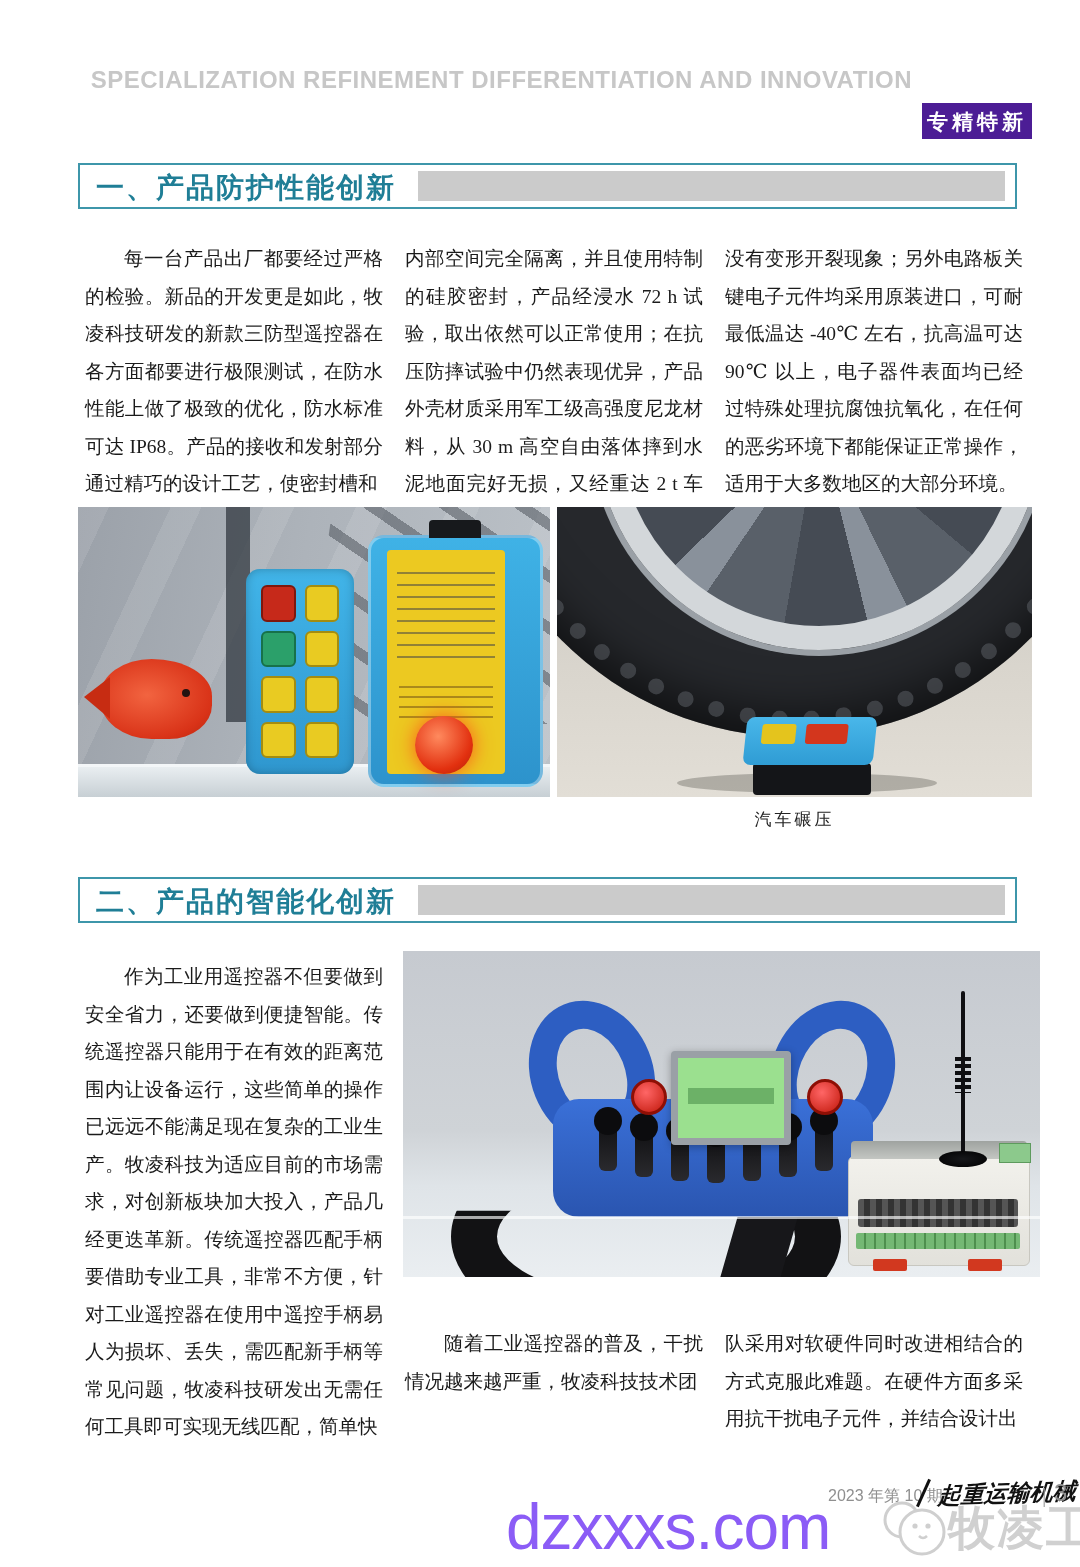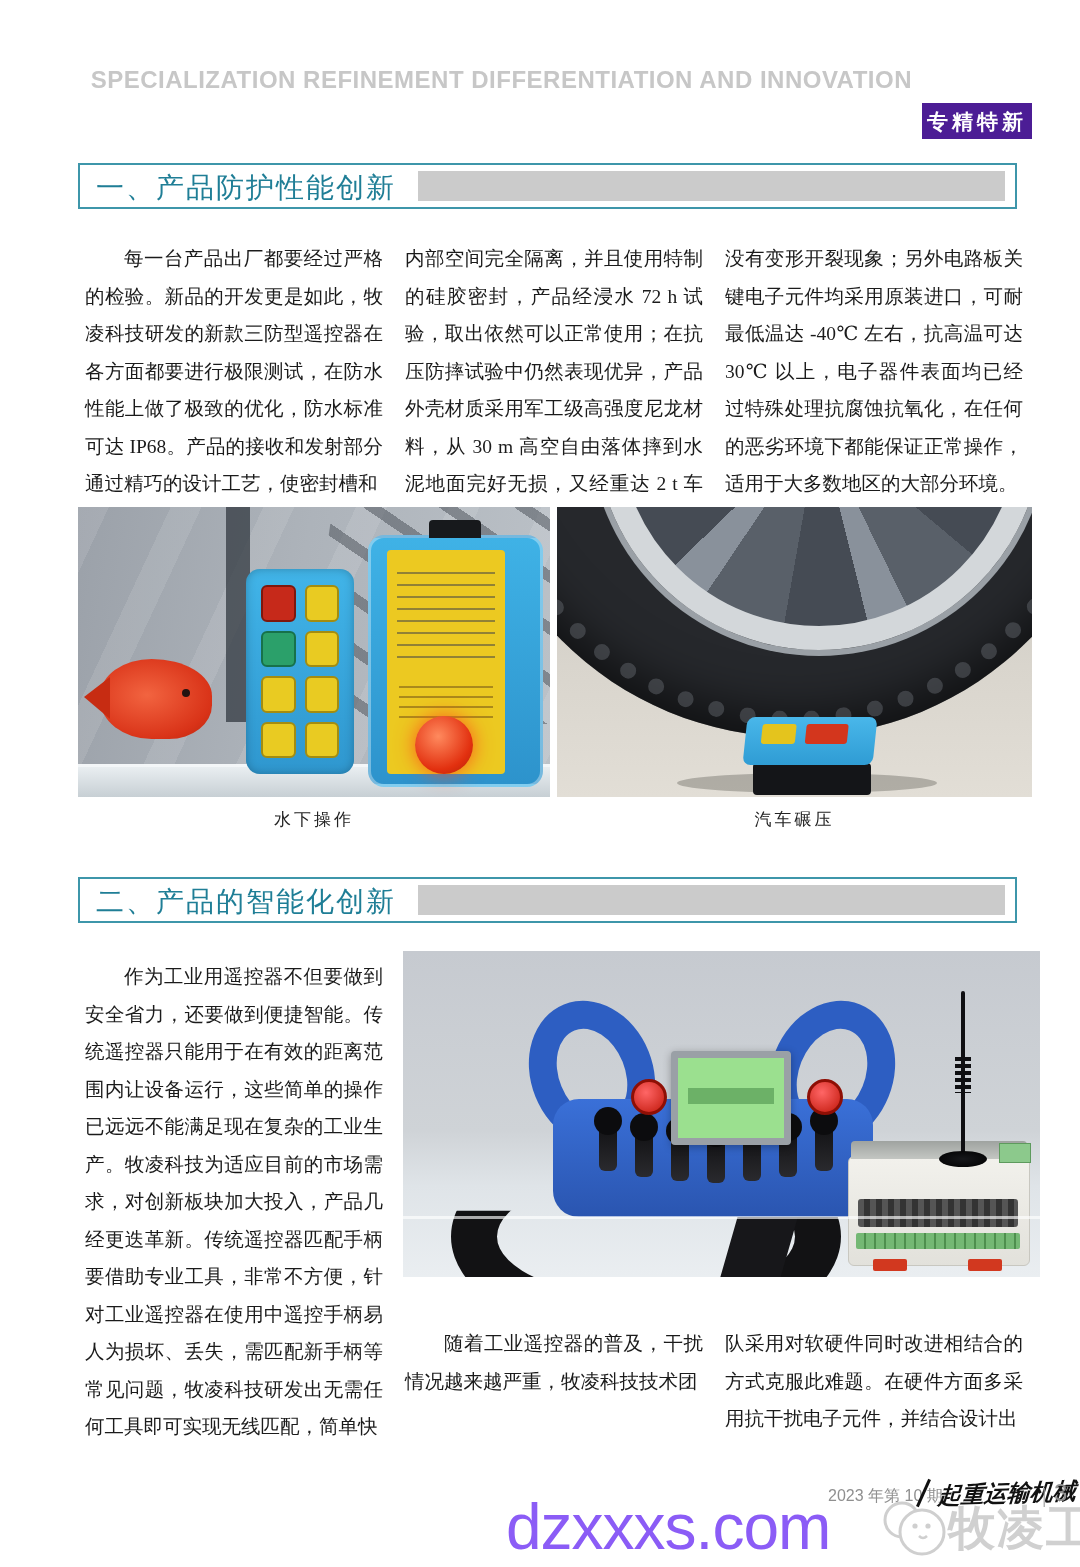--- a/index.html
+++ b/index.html
@@ -7,21 +7,21 @@
         font-family:"Liberation Serif","DejaVu Serif",serif;color:#1b1b1b;border-radius:17px;}
   
   .hdr-en{position:absolute;top:66px;right:168px;font-family:"Liberation Sans","DejaVu Sans",sans-serif;
           font-weight:700;font-size:24px;letter-spacing:.5px;color:#c7c7c7;white-space:nowrap;}
   .hdr-badge{position:absolute;top:62px;left:922px;width:110px;height:36px;background:#4c1d95;color:#fff;
           font-family:"Liberation Sans","DejaVu Sans",sans-serif;font-weight:700;font-size:21px;
           letter-spacing:4px;text-align:center;line-height:37px;margin-top:41px;}
   
   .sec-box{position:absolute;left:78px;width:935px;height:42px;border:2px solid #3e96aa;background:#fff;}
   .sec-box .ttl{position:absolute;left:16px;top:4px;font-family:"Liberation Sans","DejaVu Sans",sans-serif;
-          font-weight:400;font-size:28px;letter-spacing:2px;color:#1f7e96;white-space:nowrap;}
+          font-weight:700;font-size:28px;letter-spacing:2px;color:#1f7e96;white-space:nowrap;}
   .sec-box .bar{position:absolute;left:338px;right:10px;top:6px;bottom:6px;background:#cbcbcb;}
   #box1{top:163px;} #box2{top:877px;}
   
   .col{position:absolute;width:312px;font-size:19.5px;line-height:37.5px;text-align:justify;
        text-justify:inter-character;text-align-last:left;color:#1b1b1b;}
   .col p{margin:7px;}
   .ind{text-indent:2em;}
   #s1c1{left:78px;top:233px;} #s1c2{left:398px;top:233px;} #s1c3{left:718px;top:233px;}
   #s2c1{left:78px;top:951px;}
   #s2c2{left:398px;top:1318px;} #s2c3{left:718px;top:1318px;}
@@ -133,21 +133,21 @@
     <span class="bar"></span>
   </div>
 
   <div class="col" id="s1c1">
     <p class="ind">每一台产品出厂都要经过严格的检验。新品的开发更是如此，牧凌科技研发的新款三防型遥控器在各方面都要进行极限测试，在防水性能上做了极致的优化，防水标准可达 IP68。产品的接收和发射部分通过精巧的设计工艺，使密封槽和</p>
   </div>
   <div class="col" id="s1c2">
     <p>内部空间完全隔离，并且使用特制的硅胶密封，产品经浸水 72 h 试验，取出依然可以正常使用；在抗压防摔试验中仍然表现优异，产品外壳材质采用军工级高强度尼龙材料，从 30 m 高空自由落体摔到水泥地面完好无损，又经重达 2 t 车辆撵压</p>
   </div>
   <div class="col" id="s1c3">
-    <p>没有变形开裂现象；另外电路板关键电子元件均采用原装进口，可耐最低温达 -40℃ 左右，抗高温可达 30℃ 以上，电子器件表面均已经过特殊处理抗腐蚀抗氧化，在任何的恶劣环境下都能保证正常操作，适用于大多数地区的大部分环境。</p>
+    <p>没有变形开裂现象；另外电路板关键电子元件均采用原装进口，可耐最低温达 -40℃ 左右，抗高温可达 90℃ 以上，电子器件表面均已经过特殊处理抗腐蚀抗氧化，在任何的恶劣环境下都能保证正常操作，适用于大多数地区的大部分环境。</p>
   </div>
 
   <div class="fig" id="ph1">
     <span class="p1-stairs"></span>
     <span class="p1-pillar"></span>
     <span class="p1-ledge"></span>
     <span class="p1-fish"></span>
     <span class="p1-remA">
       <span></span>
         <span></span>
@@ -156,21 +156,20 @@
       <span></span>
         <span></span>
       <span></span>
         <span></span>
     </span>
     <span class="p1-remB">
       <span class="p1b-panel"></span>
       <span class="p1-estop"></span>
     </span>
   </div>
-  <div class="cap" style="left:78px;top:808px;width:472px;">水下操作</div>
 
   <div class="fig" id="ph2">
     <span class="p2-shadow"></span>
     <span class="p2-tire"></span>
     <span class="p2-rim"></span>
     <span class="p2-base"></span>
     <span class="p2-box"></span>
   </div>
   <div class="cap" style="left:557px;top:808px;width:475px;">汽车碾压</div>
 

